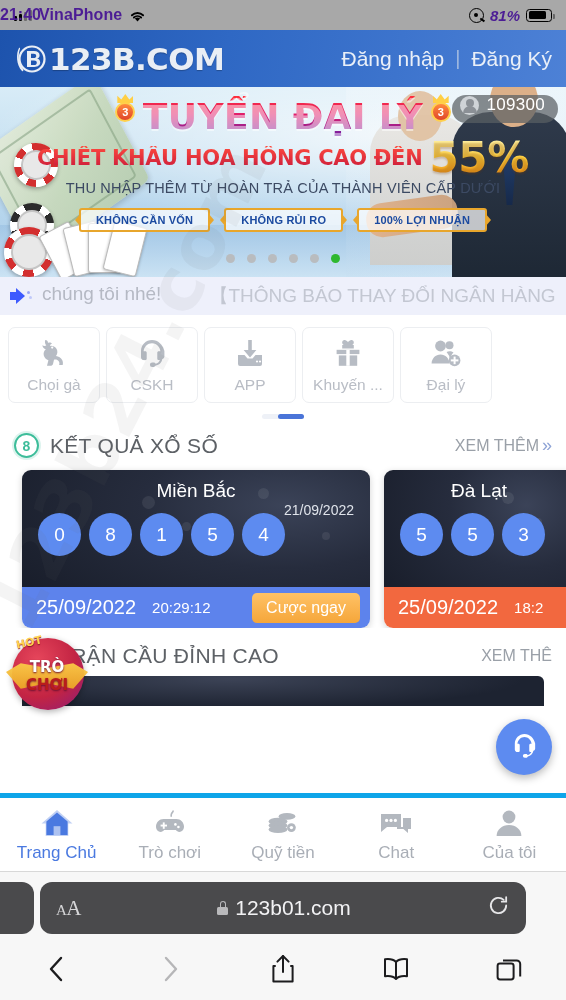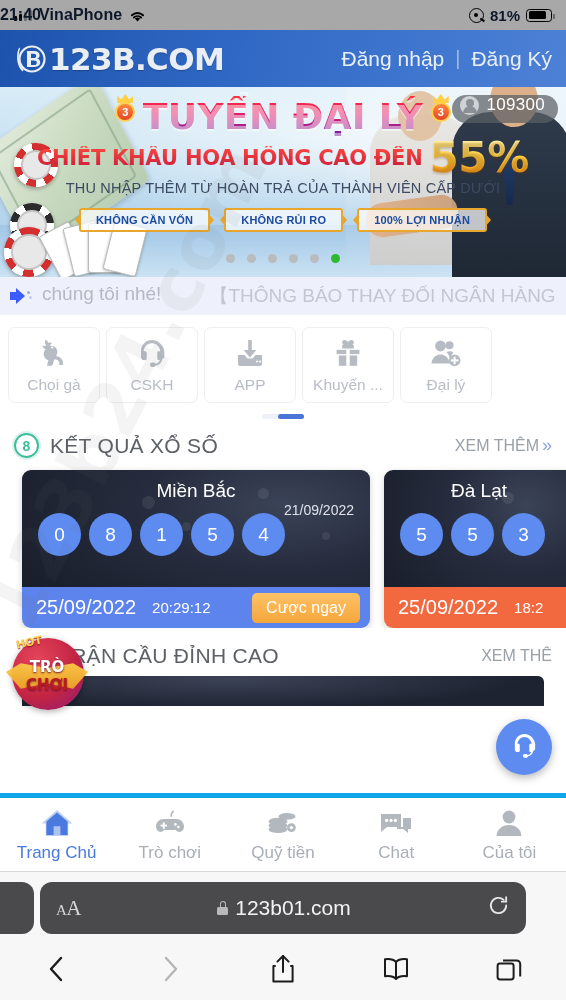--- a/index.html
+++ b/index.html
@@ -3,31 +3,31 @@
 <meta charset="utf-8">
 <style>
   * { margin:0; padding:0; box-sizing:border-box; }
   html,body { width:566px; height:1000px; overflow:hidden; background:#fff;
     font-family:"Liberation Sans", sans-serif; -webkit-font-smoothing:antialiased; }
 
   #phone { position:relative; width:566px; height:1000px; background:#fff; overflow:hidden; }
 
   
   .statusbar{ position:relative; height:30px; background:#a8a8a8; display:flex;
-    align-items:center; padding:0 14px; color:#0f172a; font-size:17px; font-weight:600;}
+    align-items:center; padding:0 14px; color:#4c1d95; font-size:17px; font-weight:600;}
   .sb-left{ display:flex; align-items:center; gap:7px; flex:0 0 auto; }
   .sig{ display:flex; align-items:flex-end; gap:2px; height:12px; }
   .sig i{ display:block; width:3px; background:#000; border-radius:1px; }
   .sig i:nth-child(1){height:5px} .sig i:nth-child(2){height:7px}
   .sig i:nth-child(3){height:9px;background:#6d6d6d} .sig i:nth-child(4){height:11px;background:#6d6d6d}
   .carrier{ font-size:16px; font-weight:600; letter-spacing:.1px; }
   .wifi{ width:17px;height:13px; position:relative; }
   .wifi svg{ position:absolute; left:0; top:0; }
   .sb-center{ position:absolute; left:0; right:0; text-align:left; font-size:16px; font-weight:600; pointer-events:none;}
-  .sb-right{ margin-left:auto; display:flex; align-items:center; gap:6px; z-index:2;}
+  .sb-right{ margin-left:auto; display:flex; align-items:center; gap:6px; z-index:2;font-style:italic;}
   .lockrot{ width:15px;height:15px;border:1.6px solid #000;border-radius:50%; position:relative;}
   .lockrot:after{content:"";position:absolute;width:4px;height:4px;background:#000;border-radius:50%;left:4.2px;top:4.2px;}
   .lockrot:before{content:"";position:absolute;width:5px;height:1.6px;background:#000;right:-2px;bottom:1px;transform:rotate(35deg);}
   .batt{ width:26px;height:13px;border:1.6px solid #000;border-radius:3.5px;padding:1.5px;position:relative;}
   .batt > div{height:100%;background:#000;border-radius:1.5px;}
   .batt:after{content:"";position:absolute;right:-4px;top:4px;width:2px;height:5px;background:#666;border-radius:0 1px 1px 0;}
   .pct{font-size:15px;font-weight:600;}
 
   
   .site-header{ height:57px; background:linear-gradient(100deg,#1d53ad 0%,#2f68c4 40%,#3d74cd 70%,#4d81d6 100%);

